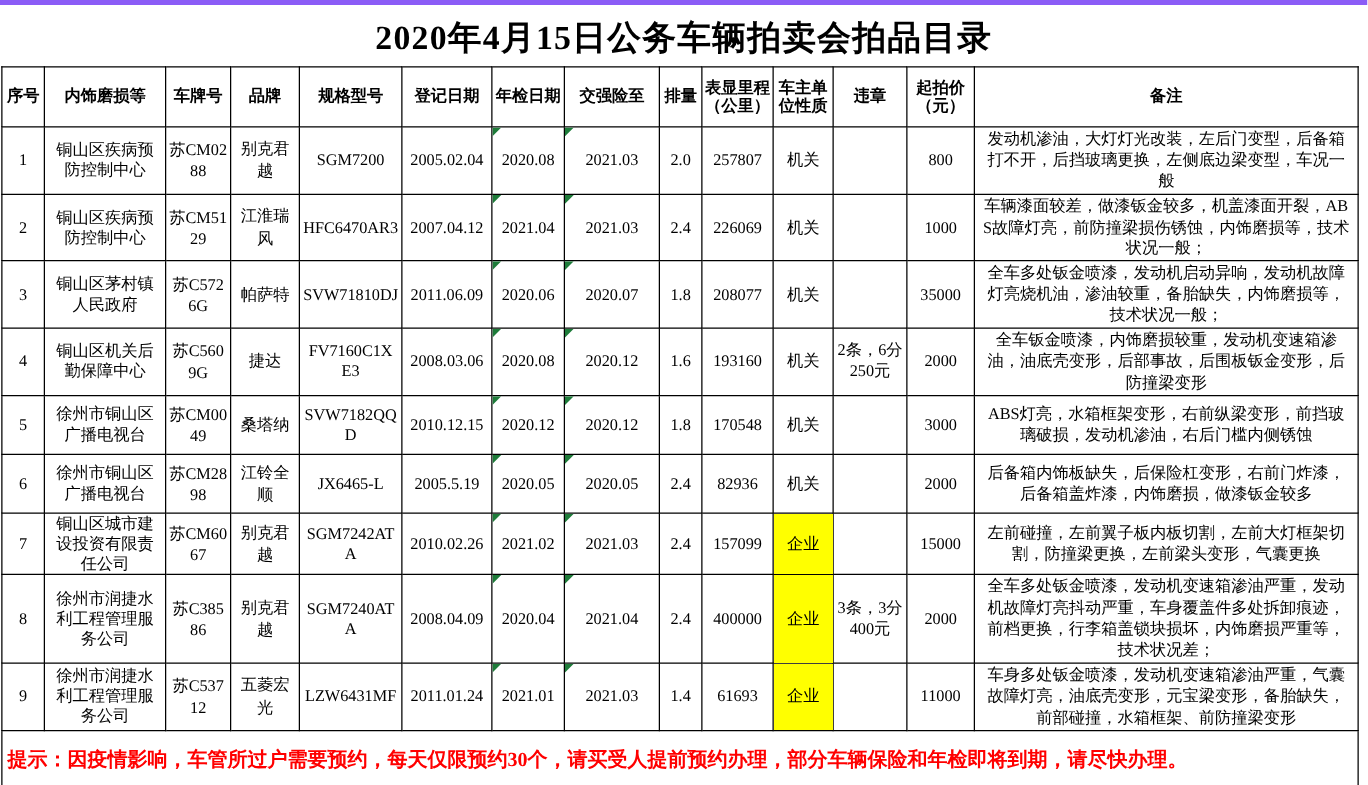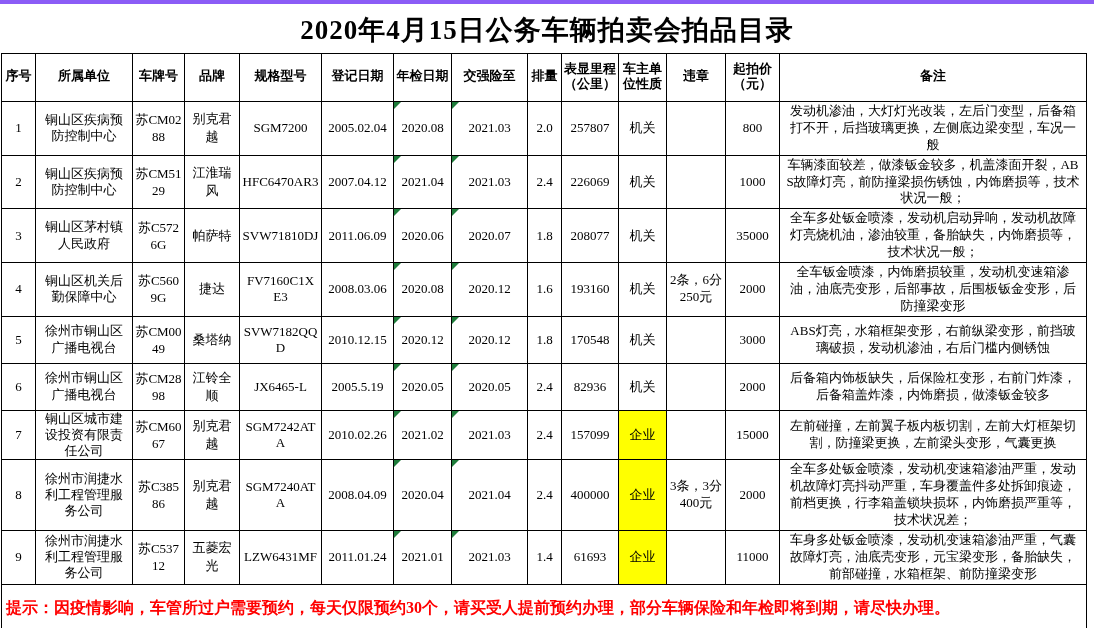--- a/index.html
+++ b/index.html
@@ -18,21 +18,21 @@
     width:1085px;margin-left:1px;
   }
   th,td{
     border:1px solid #000;
     font-size:13px;color:#000;
     text-align:center;vertical-align:middle;
     padding:1px 2px;position:relative;
     word-break:break-all;overflow:hidden;
   }
   thead tr{height:48px;}
-  th{font-weight:bold;line-height:1.15;font-family:Liberation Mono, monospace;}
+  th{font-weight:bold;line-height:1.15;}
   tbody tr.vrow{height:47px;}
   tbody tr.vrow:nth-child(8){height:55px;}
   tbody tr.vrow:nth-child(9){height:45px;}
   td.col-owner{line-height:1.25;padding:0 3px;}
   td.col-remark{text-align:center;line-height:1.3;padding:1px 4px;}
   td.col-violation{font-weight:normal;line-height:1.3;}
   td.hl{background:var(--hl,#ffff00);}
   .tri{
     position:absolute;top:0;left:0;width:0;height:0;
     border-top:7px solid var(--tri,#1e7c3a);
@@ -63,21 +63,21 @@
         <col style="width:34px">
       <col style="width:57px">
         <col style="width:48px">
         <col style="width:59px">
       <col style="width:54px">
         <col style="width:307px">
     </colgroup>
     <thead>
       <tr id="head-row">
           <th>序号</th>
-          <th>所属单位</th>
+          <th>内饰磨损等</th>
           <th>车牌号</th>
           <th>品牌</th>
           <th>规格型号</th>
           <th>登记日期</th>
           <th>年检日期</th>
           <th>交强险至</th>
           <th>排量</th>
           <th>表显里程（公里）</th>
           <th>车主单位性质</th>
           <th>违章</th>

